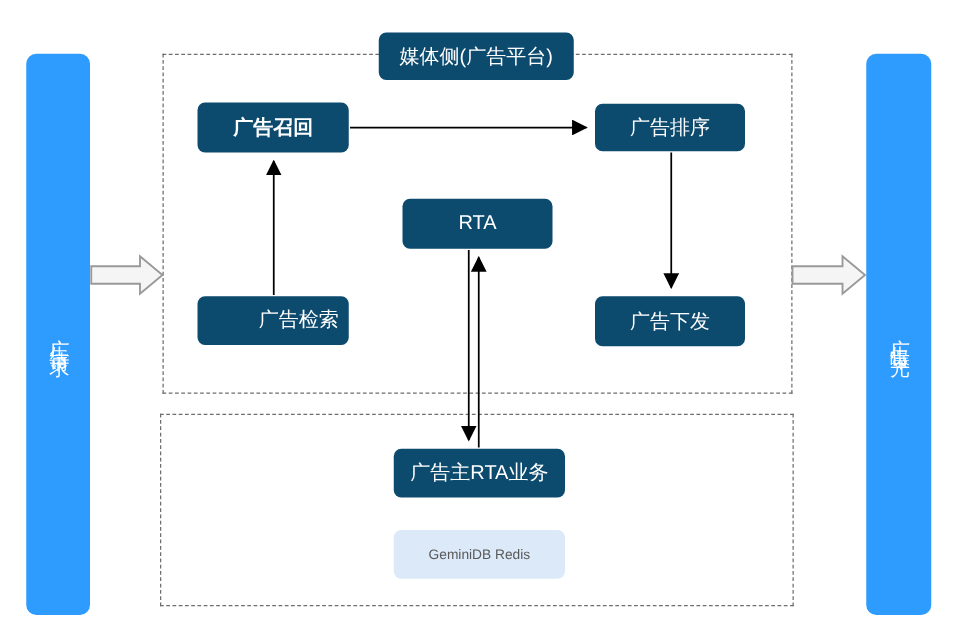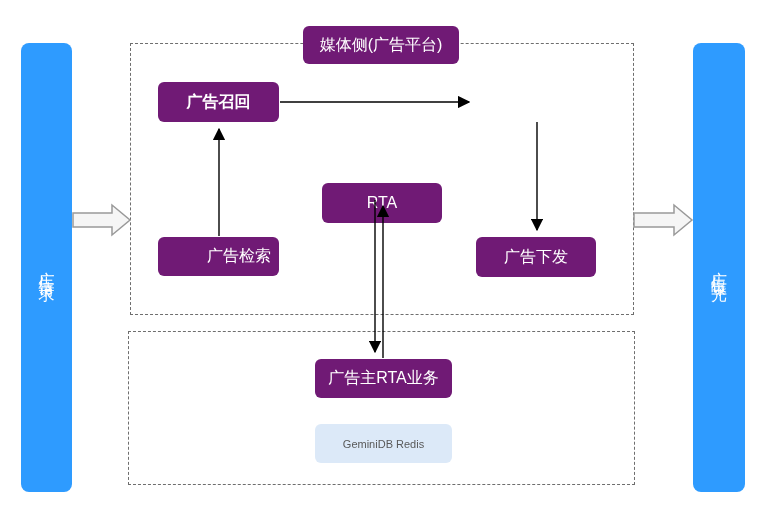--- a/index.html
+++ b/index.html
@@ -35,21 +35,21 @@
     line-height: 1;
     white-space: nowrap;
   }
   .dashed-box {
     position: absolute;
     border: 1px dashed #6e6e6e;
     background: transparent;
   }
   .node {
     position: absolute;
-    background: #701a75;
+    background: #0c4a6e;
     border-radius: 6px;
     color: #ffffff;
     font-size: 16px;
     display: flex;
     align-items: center;
     justify-content: center;
     box-sizing: border-box;
     white-space: nowrap;
   }
   .node.light {
@@ -70,21 +70,21 @@
     left: 0;
     top: 0;
     width: 767px;
     height: 508px;
     z-index: 2;
     pointer-events: none;
   }
   
   #node-recall      { left: 158px; top:  82px; width: 121px; height: 40px; z-index: 2; font-weight: bold; }
   #node-ranking     { left: 476px; top:  83px; width: 120px; height: 38px; z-index: 2; }
-  #node-rta         { left: 322px; top: 159px; width: 120px; height: 40px; z-index: 2; margin-top: 24px; }
+  #node-rta         { left: 322px; top: 159px; width: 120px; height: 40px; z-index: 2; }
   #node-retrieval   { left: 158px; top: 237px; width: 121px; height: 39px; z-index: 2; padding-left: 41px; }
   #node-delivery    { left: 476px; top: 237px; width: 120px; height: 40px; z-index: 2; }
   #node-advertiser  { left: 315px; top: 359px; width: 137px; height: 39px; z-index: 2; }
   #node-geminidb    { left: 315px; top: 424px; width: 137px; height: 39px; z-index: 2; }
   #bar-left  { left: 21px; }
   #bar-right { left: 693px; width: 52px; }
   #box-media  { left: 130px; top:  43px; width: 502px; height: 270px; }
   #box-bottom { left: 128px; top: 331px; width: 505px; height: 152px; }
 </style>
 </head>
@@ -103,20 +103,23 @@
   <div class="dashed-box" id="box-media"></div>
 
   <div class="dashed-box" id="box-bottom"></div>
 
   <div class="node panel-title">
     <span>媒体侧(广告平台)</span>
   </div>
 
   <div class="node" id="node-recall">
     <span>广告召回</span>
+  </div>
+  <div class="node" id="node-ranking">
+    <span>广告排序</span>
   </div>
   <div class="node" id="node-rta">
     <span>RTA</span>
   </div>
   <div class="node" id="node-retrieval">
     <span>广告检索</span>
   </div>
   <div class="node" id="node-delivery">
     <span>广告下发</span>
   </div>

